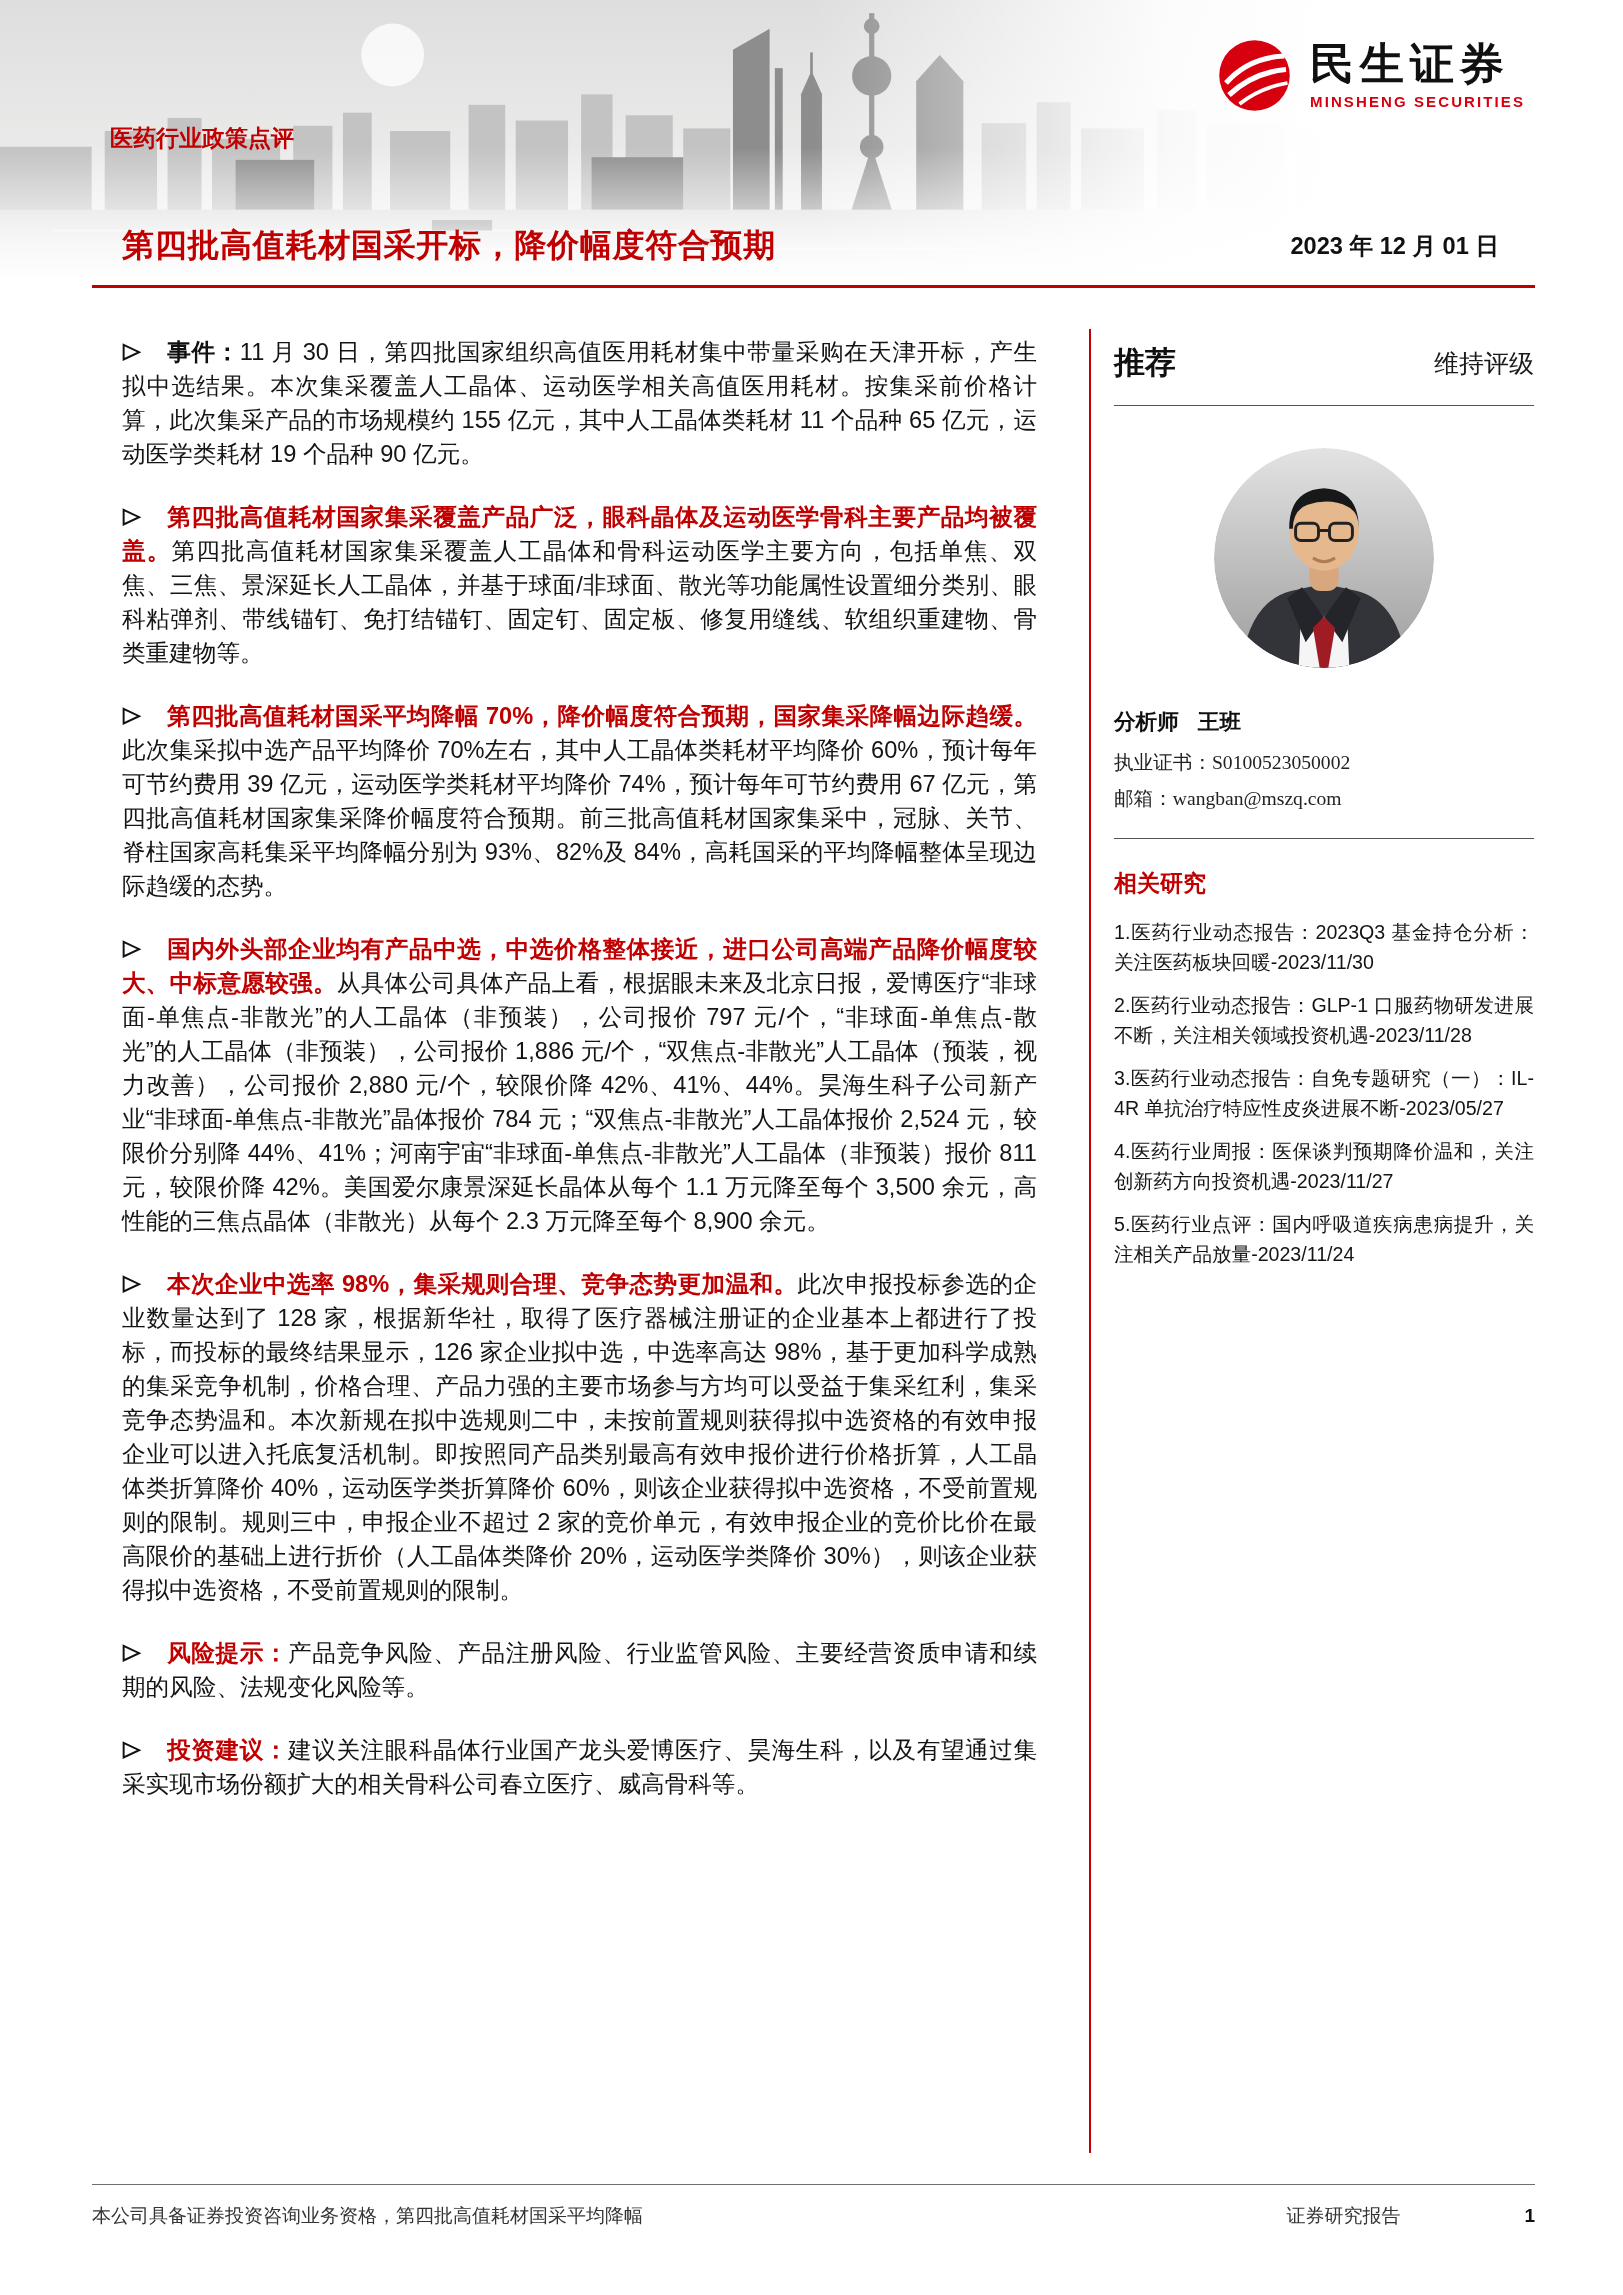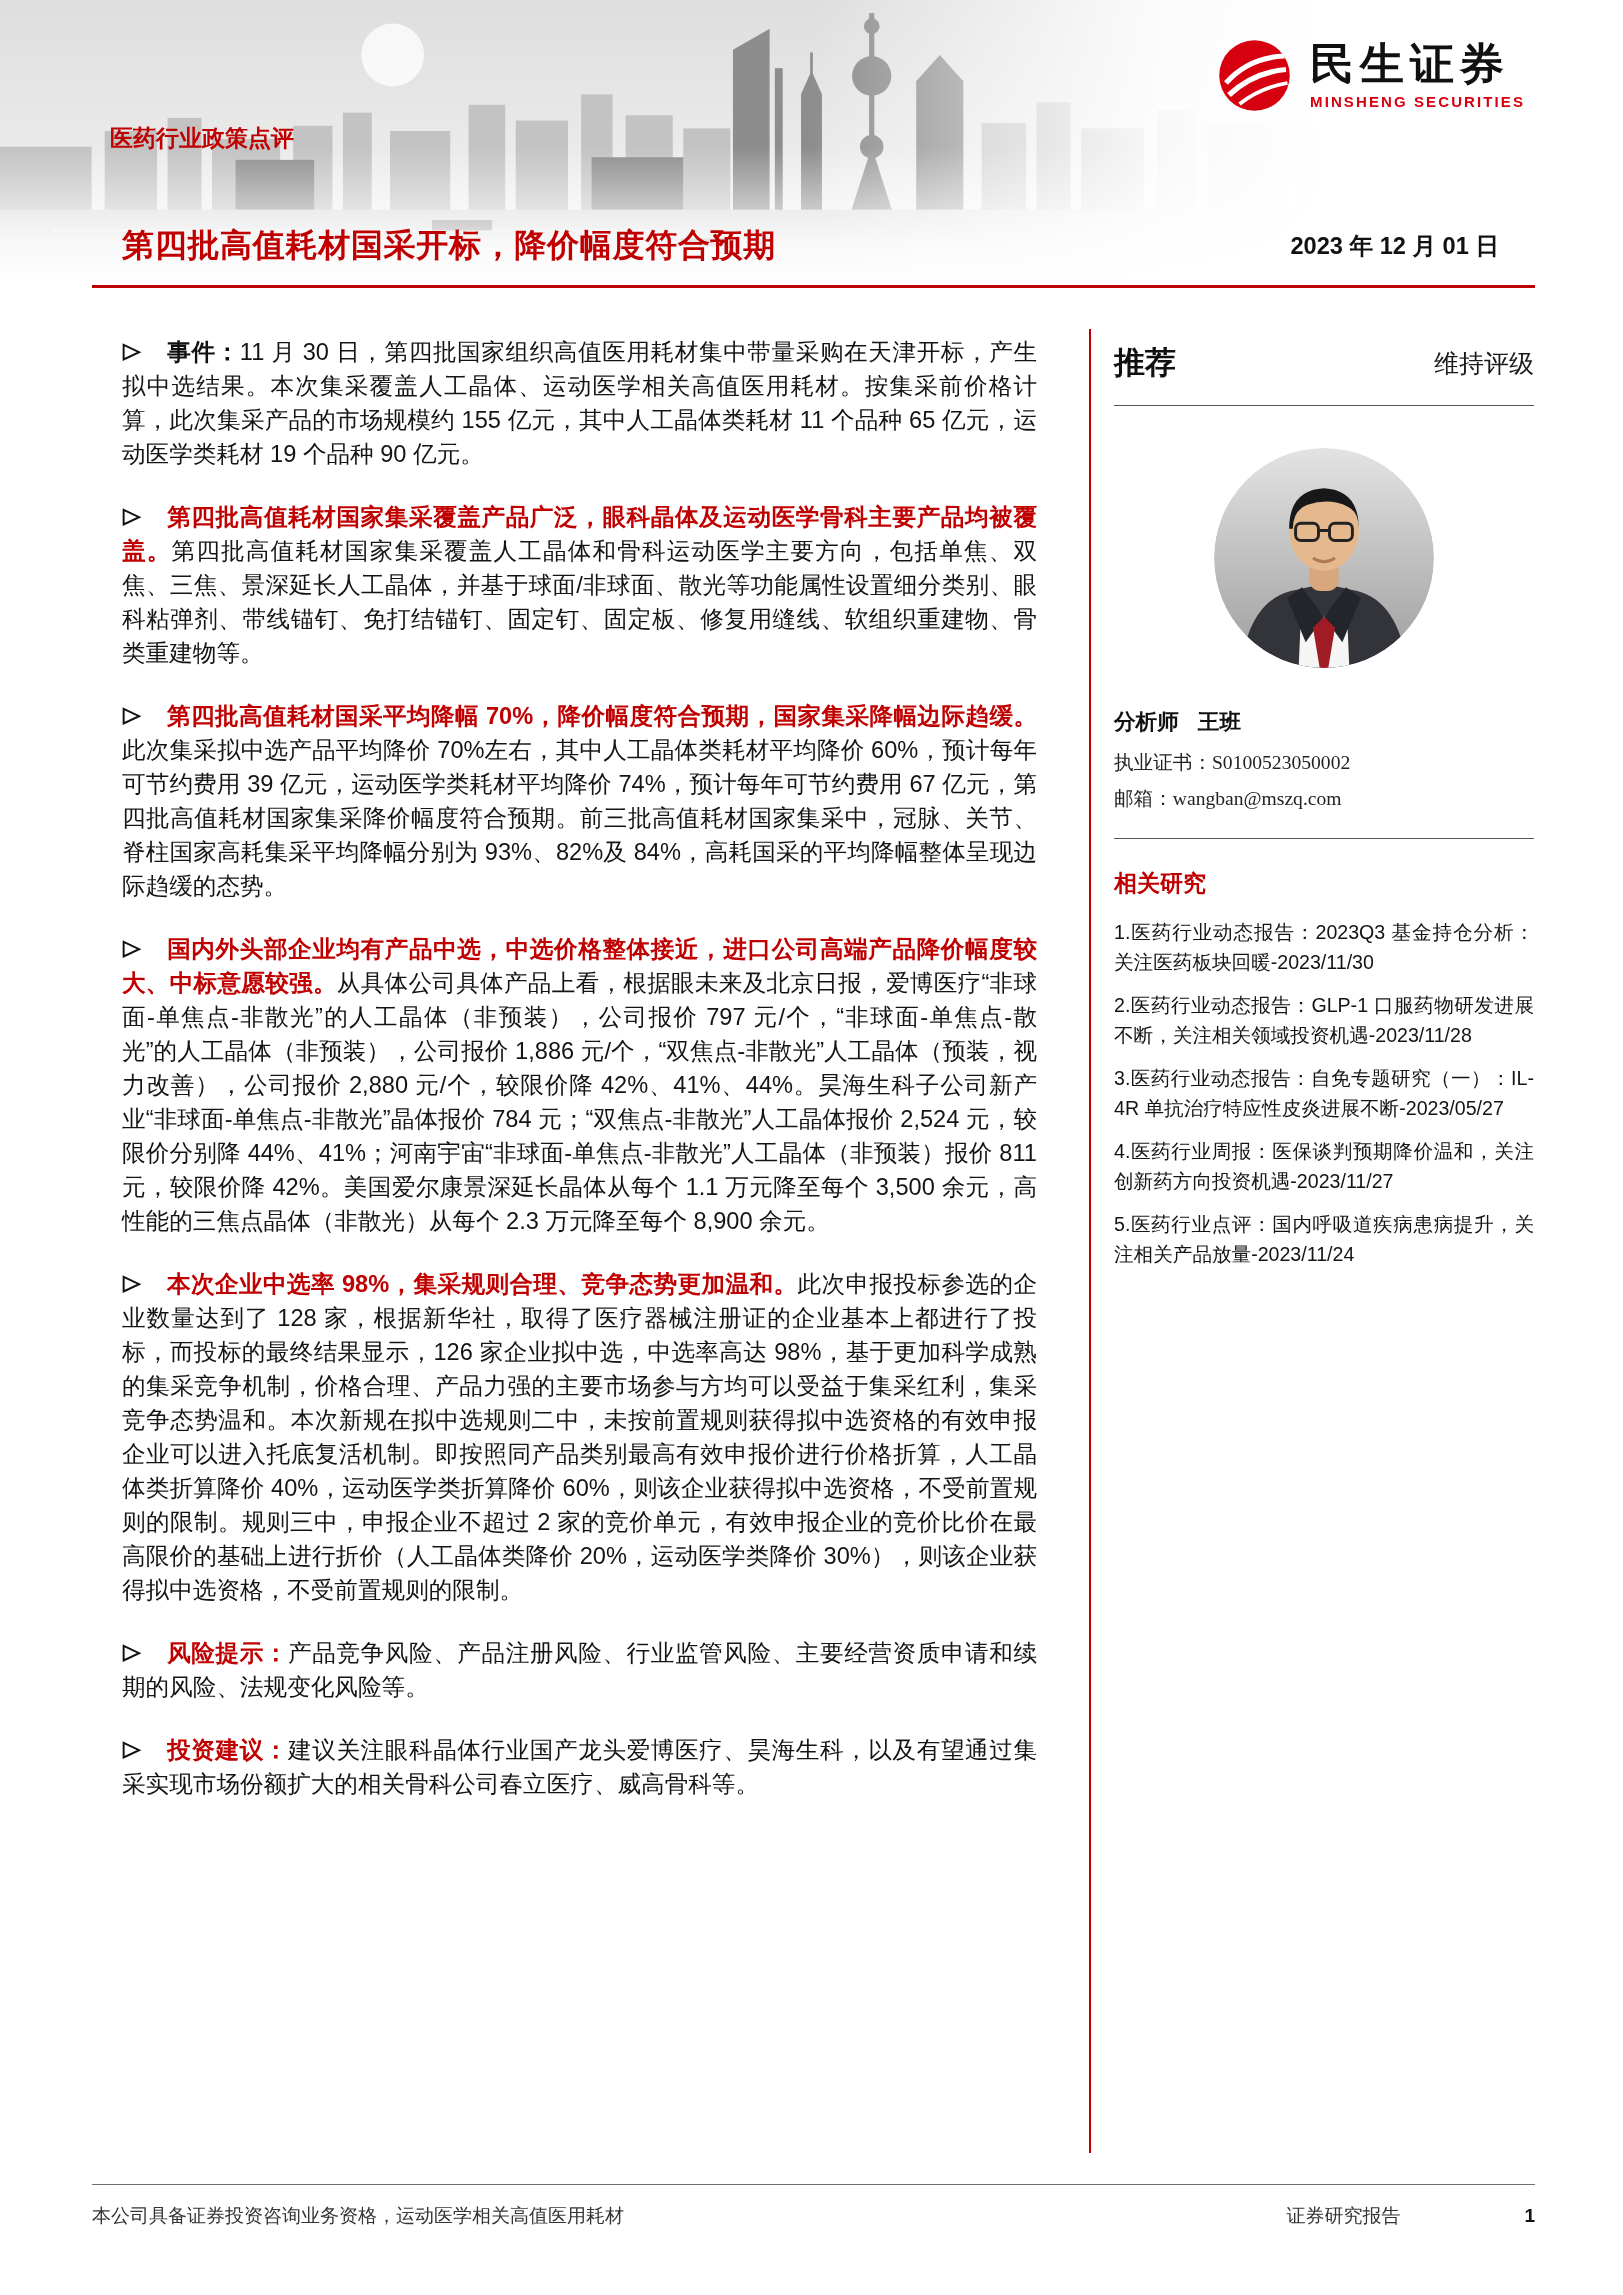--- a/index.html
+++ b/index.html
@@ -249,20 +249,20 @@
       <li>1.医药行业动态报告：2023Q3 基金持仓分析：关注医药板块回暖-2023/11/30</li>
       <li>2.医药行业动态报告：GLP-1 口服药物研发进展不断，关注相关领域投资机遇-2023/11/28</li>
       <li>3.医药行业动态报告：自免专题研究（一）：IL-4R 单抗治疗特应性皮炎进展不断-2023/05/27</li>
       <li>4.医药行业周报：医保谈判预期降价温和，关注创新药方向投资机遇-2023/11/27</li>
       <li>5.医药行业点评：国内呼吸道疾病患病提升，关注相关产品放量-2023/11/24</li>
     </ul>
   </aside>
 
   <div class="footer-rule"></div>
   <div class="footer-row">
-    <span class="footer-left">本公司具备证券投资咨询业务资格，运动医学相关高值医用耗材</span>
+    <span class="footer-left">本公司具备证券投资咨询业务资格，第四批高值耗材国采平均降幅</span>
     <span class="footer-spacer"></span>
     <span class="footer-right">证券研究报告</span>
     <span class="footer-page">1</span>
   </div>
 
 </div>
 
 
 </body></html>

